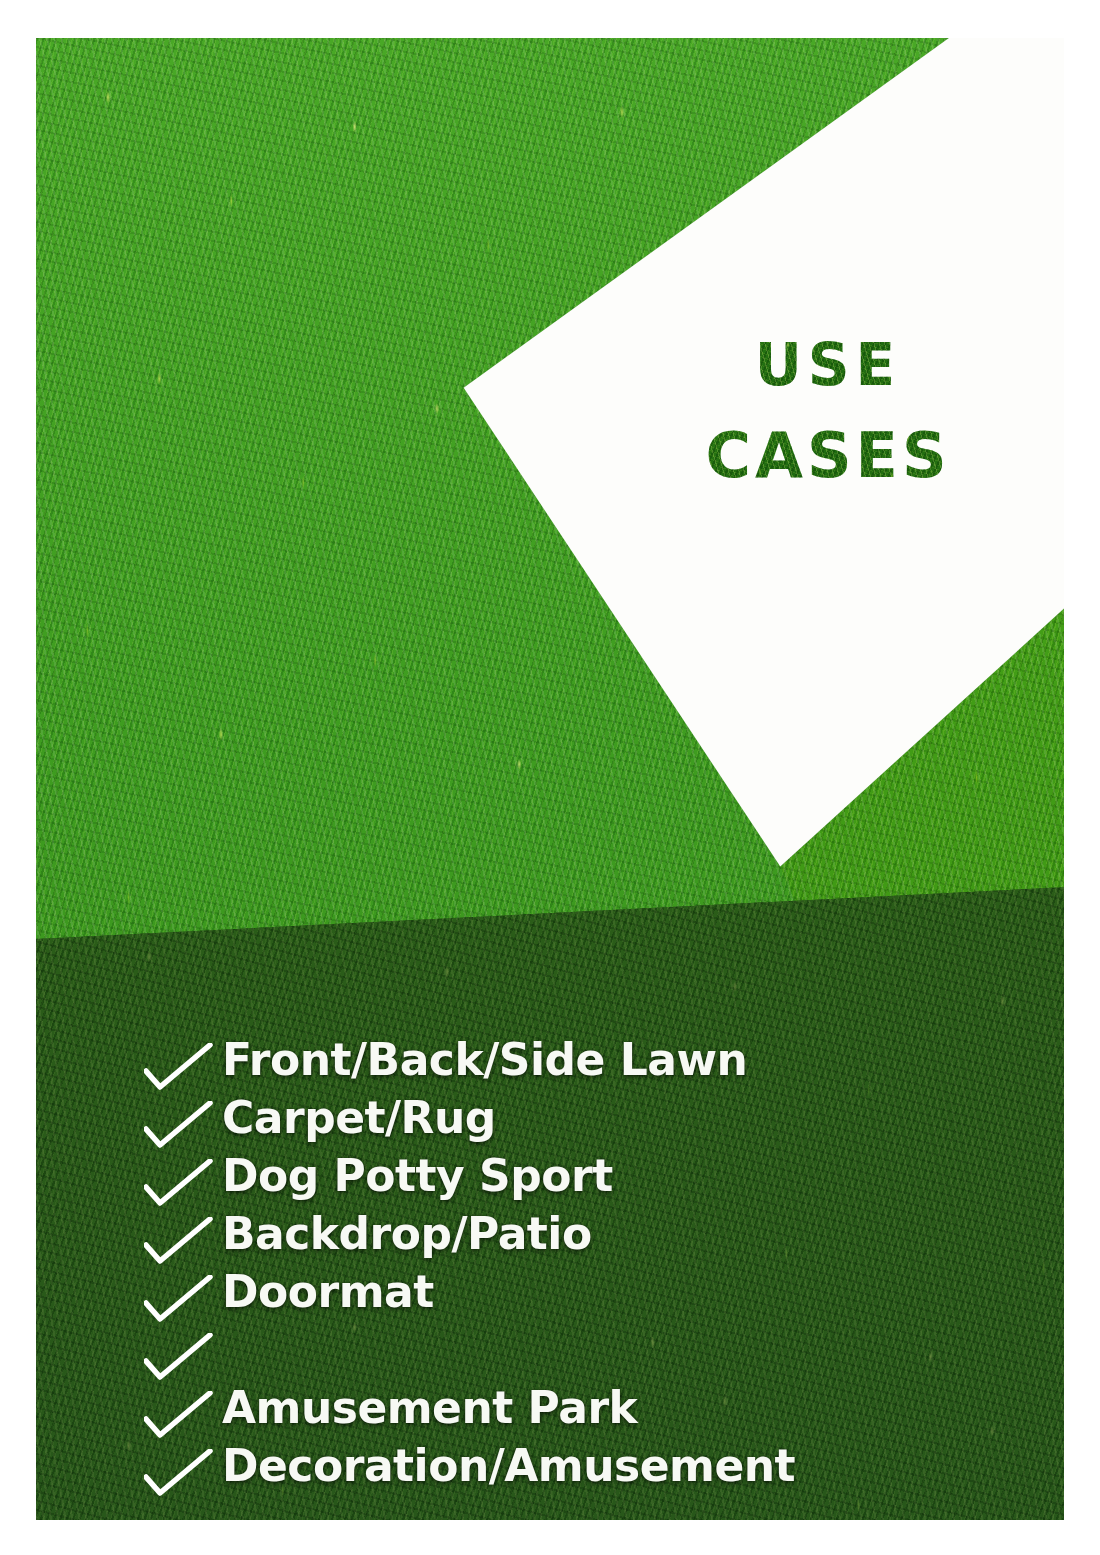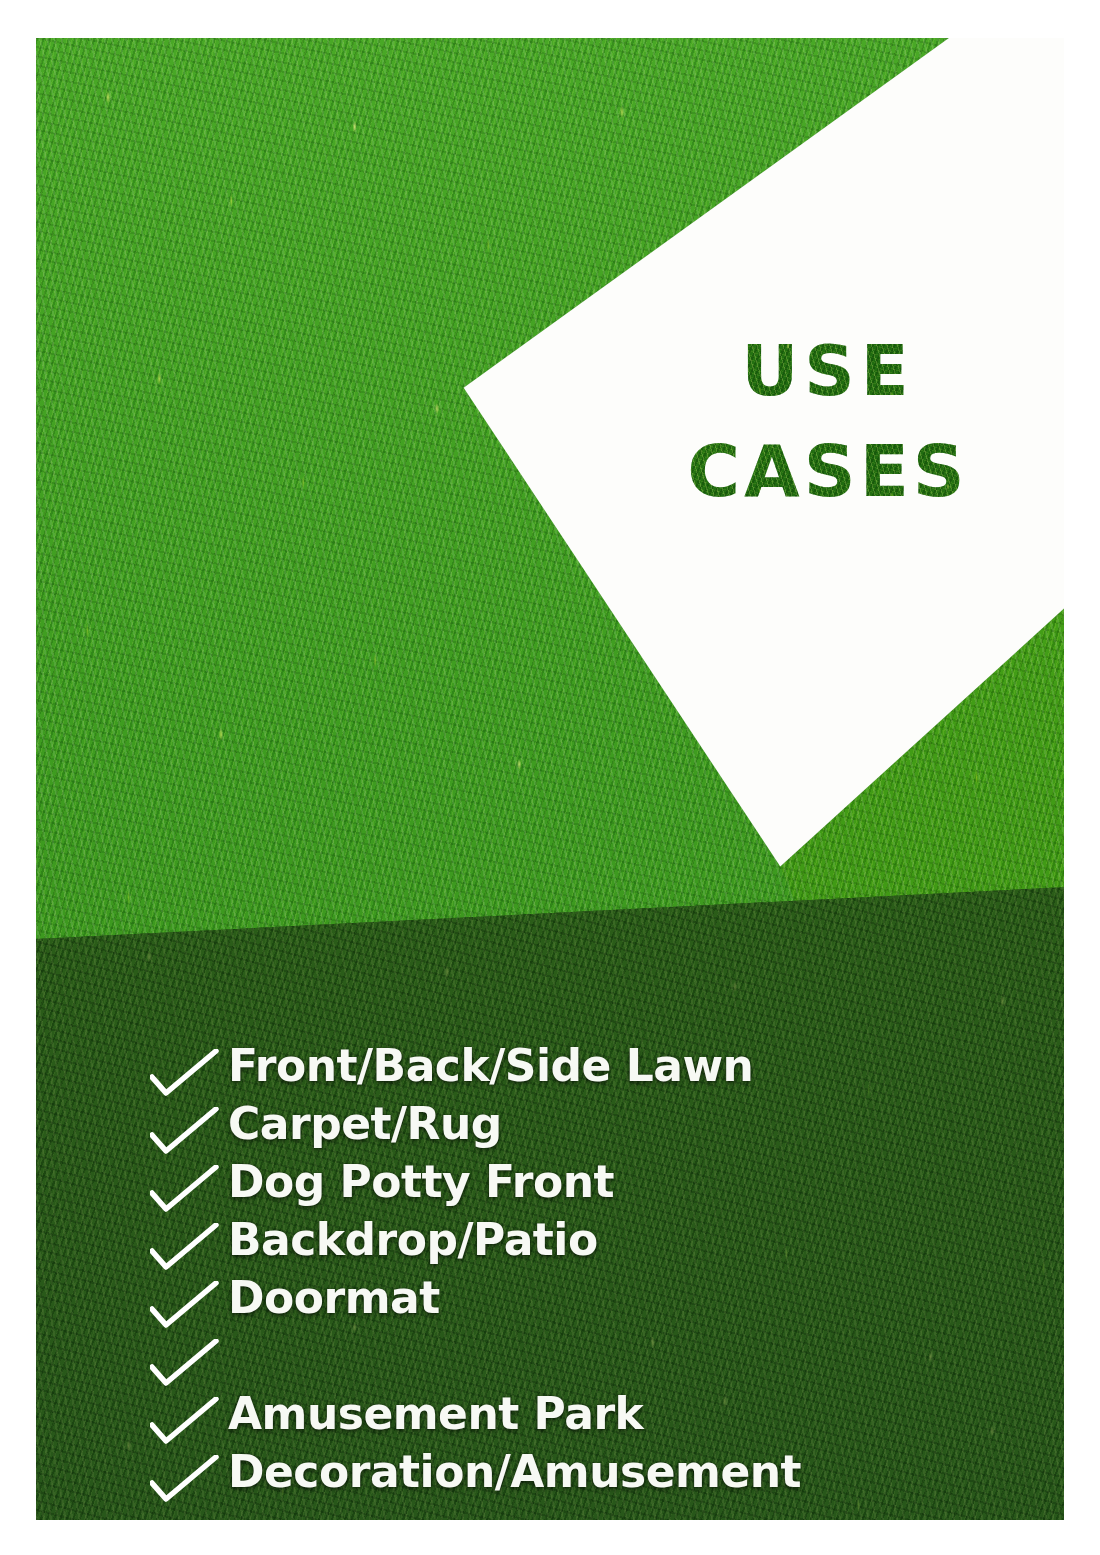--- a/index.html
+++ b/index.html
@@ -236,31 +236,31 @@
       radial-gradient(ellipse 2px 6px at 33% 78%, rgba(100,166,30,.95), transparent 65%),
       radial-gradient(ellipse 2px 5px at 50% 68%, rgba(190,218,96,.9),  transparent 65%),
       radial-gradient(ellipse 2px 6px at 66% 85%, rgba(108,172,34,.95), transparent 65%),
       radial-gradient(ellipse 2px 5px at 80% 72%, rgba(172,208,74,.9),  transparent 65%),
       radial-gradient(ellipse 2px 6px at 93% 90%, rgba(92,158,26,.95),  transparent 65%),
       repeating-linear-gradient(74deg,  rgba(200,230,120,.25) 0 1px, transparent 1px 5px),
       repeating-linear-gradient(-66deg, rgba(10,60,5,.38)     0 2px, transparent 2px 5px),
       repeating-linear-gradient(20deg,  rgba(150,195,60,.18)  0 1px, transparent 1px 4px),
       linear-gradient(160deg, #2e7d14 0%, #1f6a10 50%, #2a7512 100%);
   }
-  #title-line-1 { font-size: 70px; }
-  #title-line-2 { font-size: 72px; margin-top: 32px; letter-spacing: 4px; }
+  #title-line-1 { font-size: 58px; }
+  #title-line-2 { font-size: 62px; margin-top: 32px; letter-spacing: 4px; }
 
   
   #use-case-list {
     position: absolute;
     left: 92px;
     top: 983px;
     z-index: 9;
     list-style: none;
-    margin: 16px;
+    margin: 10px;
     padding: 0;
   }
   .use-case-item {
     position: relative;
     height: 58px;
     padding-left: 84px;
     display: flex;
     align-items: center;
   }
   .check-icon {
@@ -319,21 +319,21 @@
             </svg>
           </span>
           <span class="use-case-label">Carpet/Rug</span>
         </li>
         <li class="use-case-item">
           <span class="check-icon">
             <svg viewBox="0 0 70 52" xmlns="http://www.w3.org/2000/svg" aria-hidden="true">
               <path d="M2 28 L16 44 L66 2" fill="none" stroke="#ffffff" stroke-width="5.5" stroke-linecap="round" stroke-linejoin="round"></path>
             </svg>
           </span>
-          <span class="use-case-label">Dog Potty Front</span>
+          <span class="use-case-label">Dog Potty Sport</span>
         </li>
         <li class="use-case-item">
           <span class="check-icon">
             <svg viewBox="0 0 70 52" xmlns="http://www.w3.org/2000/svg" aria-hidden="true">
               <path d="M2 28 L16 44 L66 2" fill="none" stroke="#ffffff" stroke-width="5.5" stroke-linecap="round" stroke-linejoin="round"></path>
             </svg>
           </span>
           <span class="use-case-label">Backdrop/Patio</span>
         </li>
         <li class="use-case-item">

